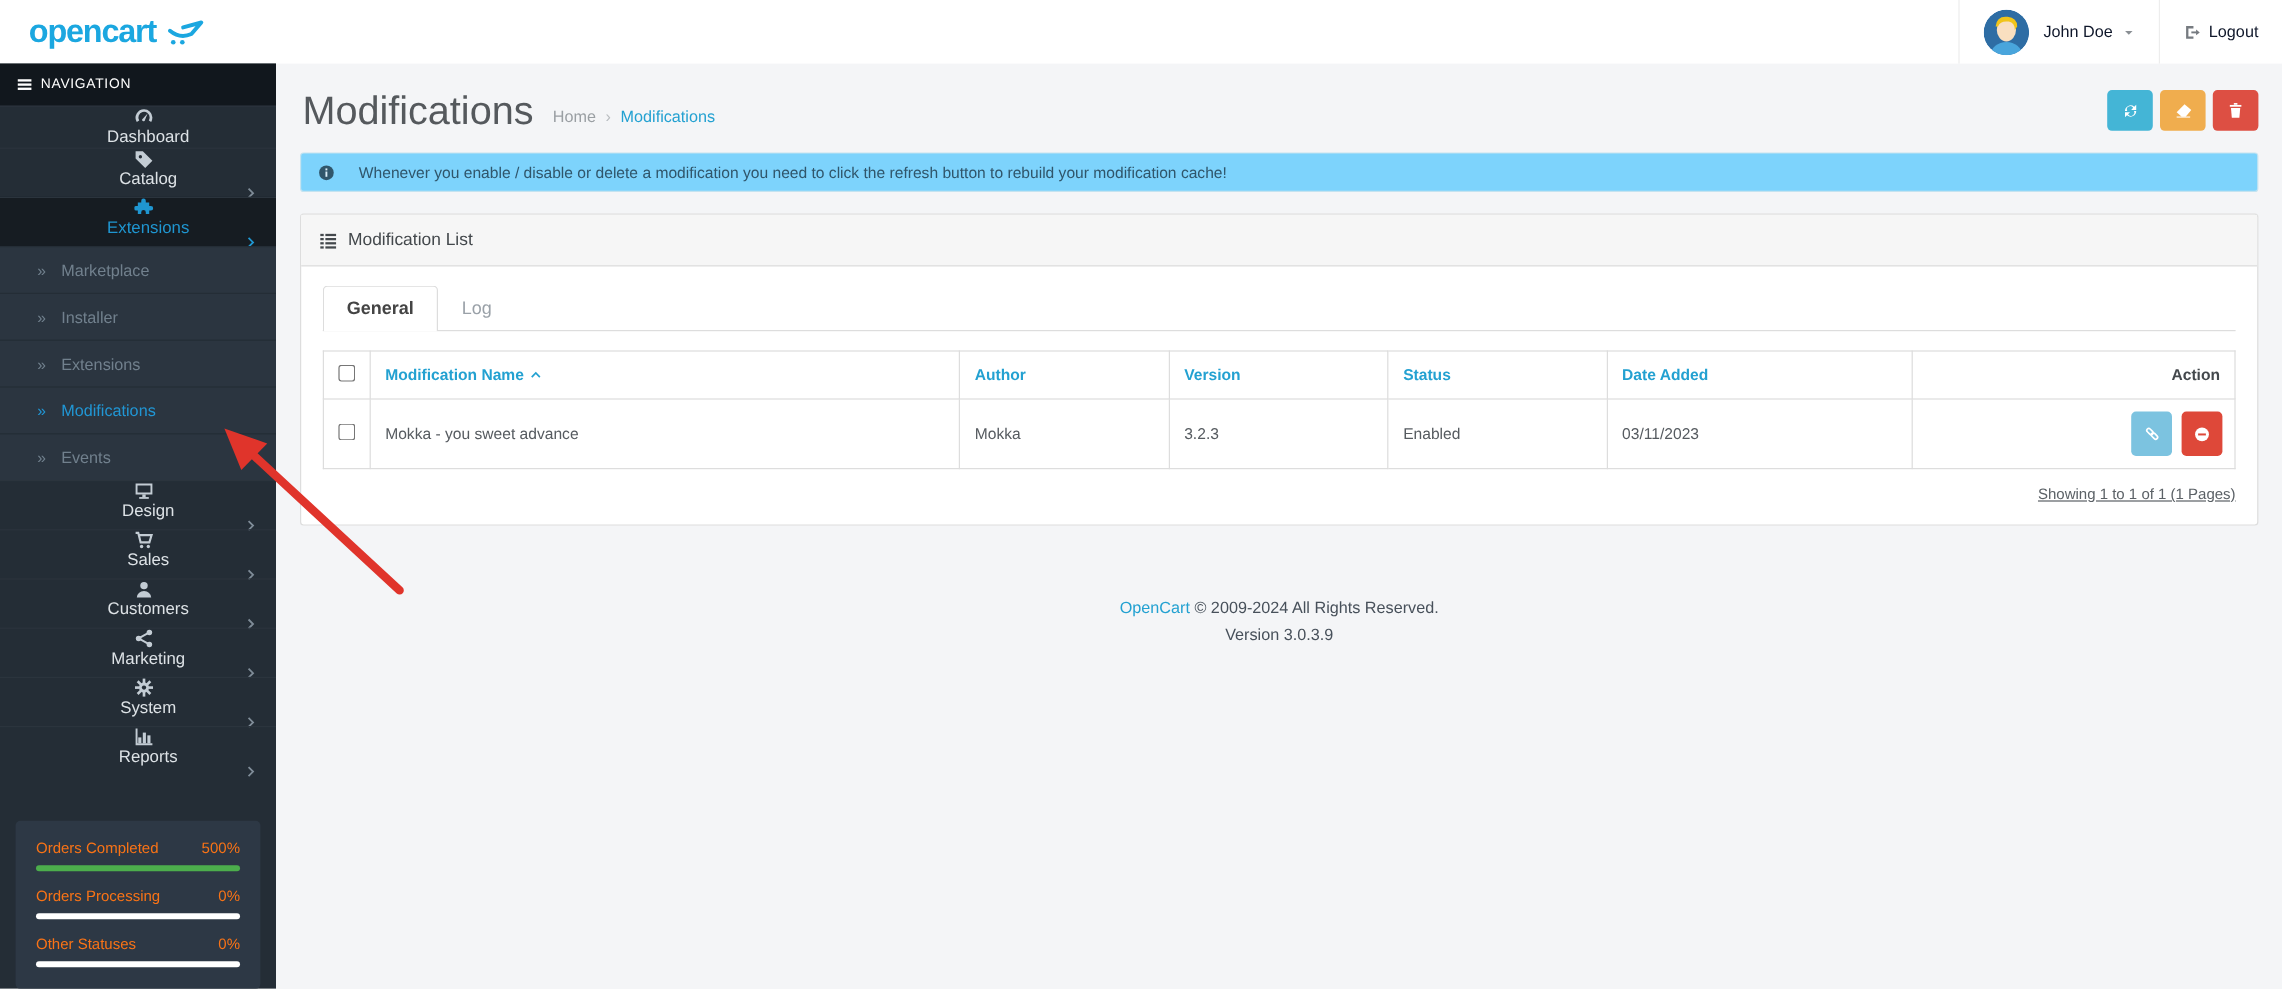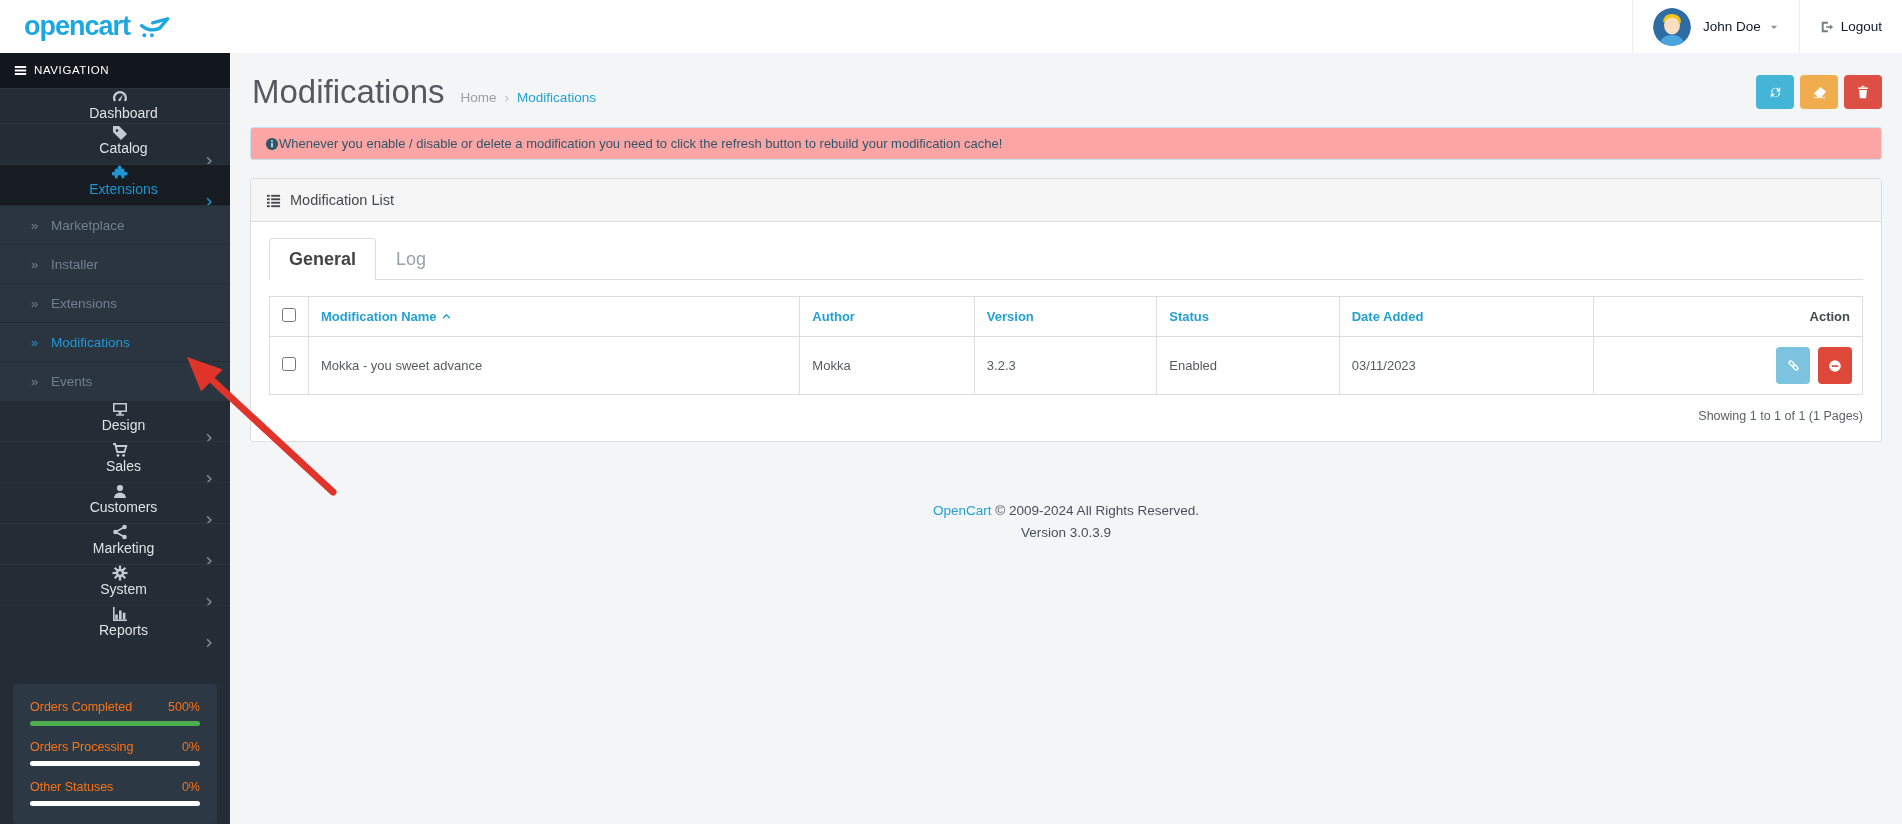--- a/index.html
+++ b/index.html
@@ -52,47 +52,47 @@
   .crumb-home { color:#9a9fa3; cursor:pointer; }
   .crumb-sep { color:#b9bdc0; }
   .crumb-cur { color:#23a1d1; text-decoration:none; cursor:pointer; }
   .head-btns { margin-left:auto; display:flex; gap:6px; }
   .hbtn { width:38px; height:34px; border:none; border-radius:4px; color:#fff; display:flex; align-items:center; justify-content:center; cursor:pointer; }
   .hbtn.refresh { background:#44b5d6; }
   .hbtn.clear { background:#f0ad4e; }
   .hbtn.delete { background:#dd4f43; }
 
   
-  .alert-info { background:#fca5a5; border:1px solid #c4e3f0; border-radius:3px; padding:8px 14px; font-size:13px; color:#30566b; display:flex; align-items:center; gap:0; }
+  .alert-info { background:#7dd3fc; border:1px solid #c4e3f0; border-radius:3px; padding:8px 14px; font-size:13px; color:#30566b; display:flex; align-items:center; gap:20px; }
 
   
   .panel { margin-top:18px; background:#fff; border:1px solid #ddd; border-radius:3px; }
   .panel-head { background:#f6f6f6; border-bottom:1px solid #ddd; padding:13px 15px; font-size:14.5px; color:#43484c; display:flex; align-items:center; gap:9px; }
   .panel-head .ic { color:#43484c; }
   .panel-body { padding:15px 18px 18px; }
   .tabs { display:flex; border-bottom:1px solid #ddd; }
-  .tab { padding:10px 19px; font-size:18px; color:#9aa1a8; cursor:pointer; border:1px solid transparent; border-bottom:none; border-radius:4px 4px 0 0; position:relative; top:1px; }
+  .tab { padding:10px 19px; font-size:15px; color:#9aa1a8; cursor:pointer; border:1px solid transparent; border-bottom:none; border-radius:4px 4px 0 0; position:relative; top:1px; }
   .tab.active { background:#fff; border-color:#ddd; color:#444; font-weight:bold; }
   .tab-content { padding-top:16px; }
 
   table.grid { width:100%; border-collapse:collapse; border:1px solid #ddd; }
   .grid th, .grid td { border:1px solid #ddd; padding:10px 12px; text-align:left; font-size:13px; }
   .grid th { padding:11px 12px; }
   .grid th a { color:#23a1d1; font-weight:bold; text-decoration:none; cursor:pointer; display:inline-flex; align-items:center; gap:5px; }
   .grid th.action { text-align:right; color:#43484c; font-weight:bold; }
   .grid td { color:#565b60; height:54px; }
   .grid td.action { text-align:right; padding-right:10px; }
   .col-cb { width:2%; } .col-name { width:31%; } .col-author { width:11%; }
   .col-ver { width:11.5%; } .col-status { width:11.5%; } .col-date { width:16%; } .col-action { width:17%; }
   .cb { width:14px; height:14px; }
   .abtn { display:inline-flex; align-items:center; justify-content:center; width:34px; height:37px; border:none; border-radius:4px; color:#fff; cursor:pointer; vertical-align:middle; }
   .abtn.link { background:#7cc3e0; }
   .abtn.disable { background:#de4839; margin-left:4px; }
 
-  .paging { text-align:right; font-size:12.5px; color:#5b6166; margin-top:14px; }
+  .paging { text-align:right; font-size:12.5px; color:#5b6166; margin-top:14px;text-decoration:underline; }
 
   
   .footer { text-align:center; margin-top:58px; font-size:13.5px; color:#47505a; line-height:1.65; }
   .footer a { color:#23a1d1; text-decoration:none; cursor:pointer; }
 
   
   .arrow-overlay { position:absolute; left:0; top:0; width:1902px; height:824px; pointer-events:none; }
 </style>
 </head>
 <body>

